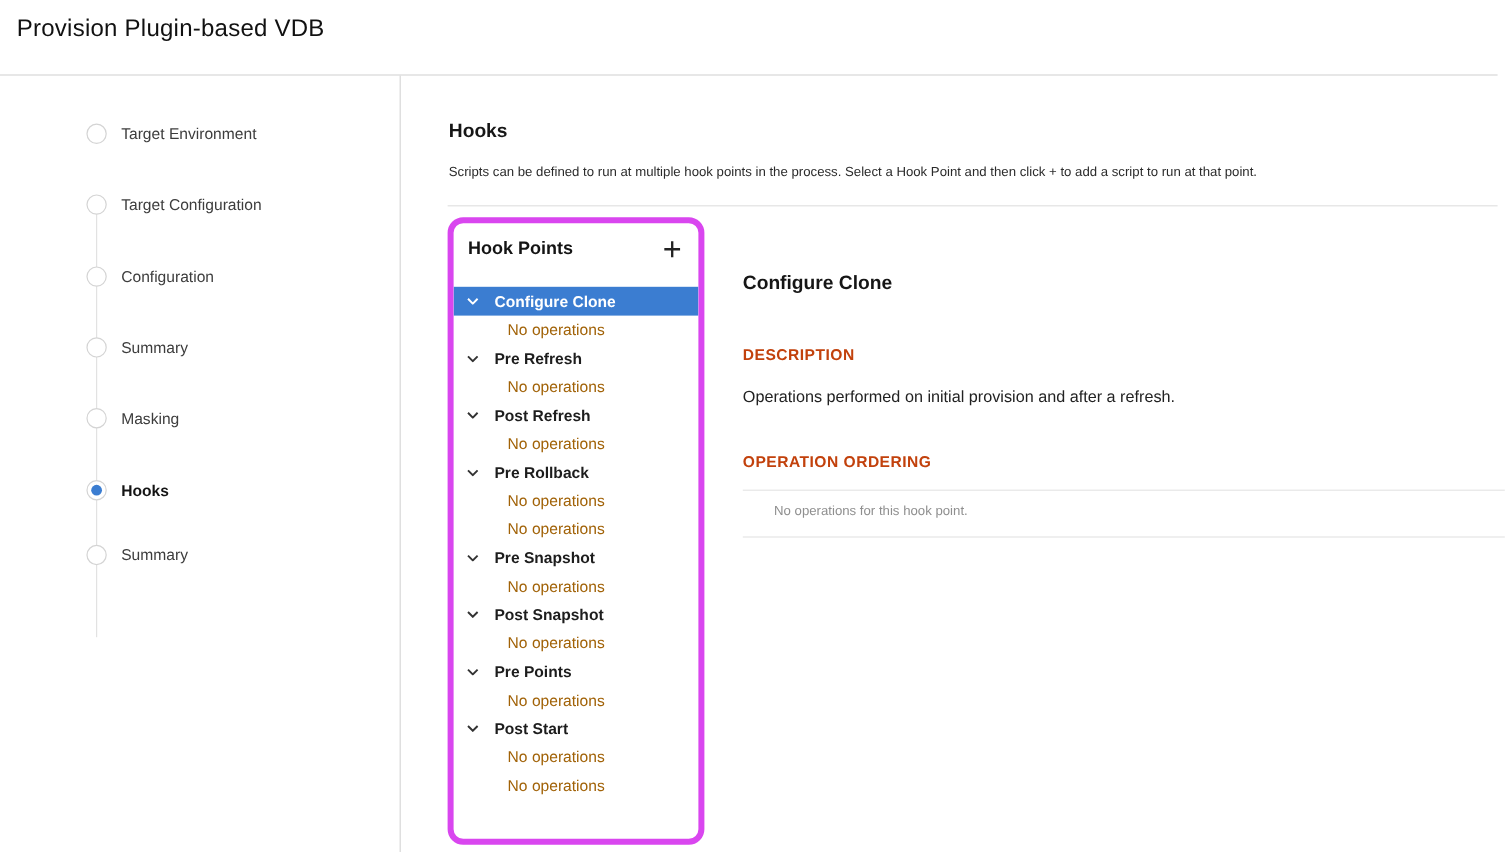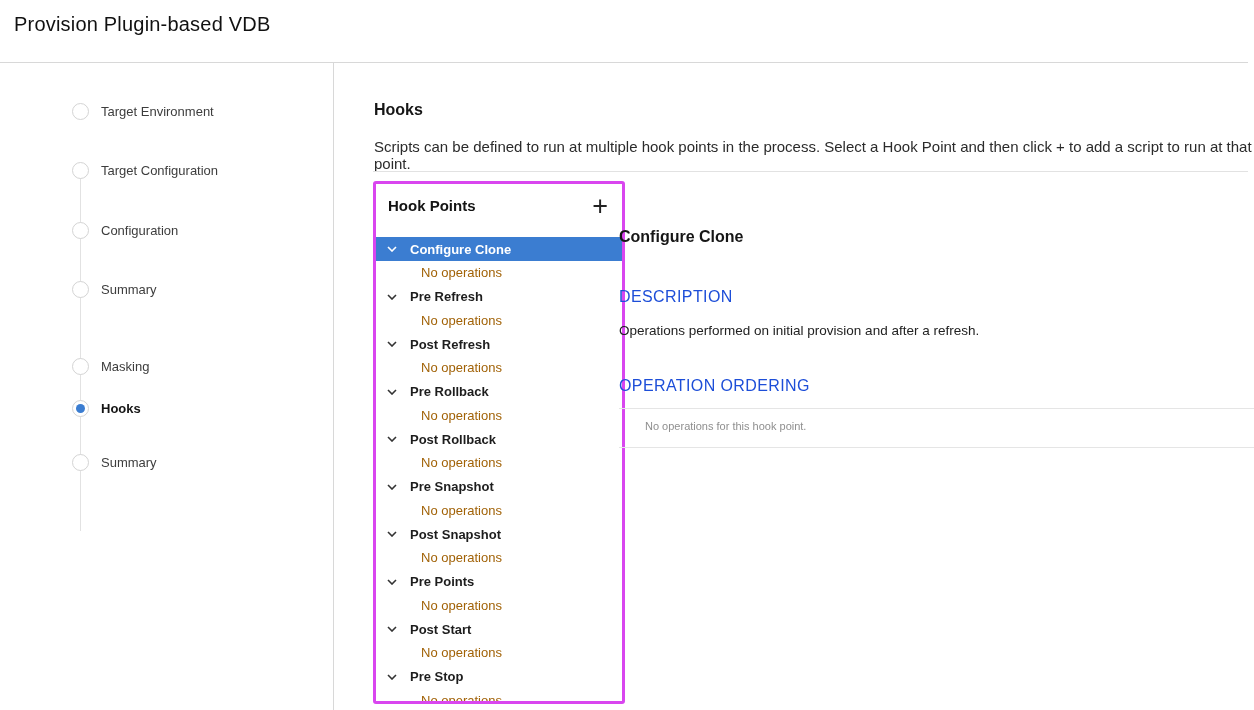--- a/index.html
+++ b/index.html
@@ -18,42 +18,42 @@
   .step { position:absolute; left:72px; display:flex; align-items:center; cursor:pointer; height:17px; }
   .dot { width:17px; height:17px; border-radius:50%; border:1px solid #d4d4d4; background:#fff;
     display:flex; align-items:center; justify-content:center; flex:0 0 17px; }
   .dot-inner { width:9px; height:9px; border-radius:50%; background:transparent; }
   .step.active .dot-inner { background:var(--accent); }
   .step-label { margin-left:12px; font-size:13px; color:#3d3d3d; white-space:nowrap; }
   .step.active .step-label { font-weight:bold; color:#141414; }
 
   
   .main-heading { position:absolute; left:374px; top:101px; font-size:16px; font-weight:bold; color:#161616; }
-  .main-desc { position:absolute; left:374px; top:138px; font-size:15px; color:#2b2b2b; width:880px; }
+  .main-desc { position:absolute; left:374px; top:138px; font-size:11px; color:#2b2b2b; width:880px; }
   .main-divider { position:absolute; left:373px; top:171px; width:875px; height:1px; background:#e2e2e2; }
 
   
-  .hook-panel { position:absolute; left:373px; top:181px; width:252px; height:523px;
-    border:3px solid #d946ef; border-radius:3px; background:#fff; overflow:hidden; }
+  .hook-panel { position:absolute; left:373px; top:181px; width:214px; height:523px;
+    border:5px solid #d946ef; border-radius:13px; background:#fff; overflow:hidden; }
   .hook-panel-header { position:relative; height:53px; }
   .hook-panel-title { position:absolute; left:12px; top:13px; font-size:15px; font-weight:bold; color:#141414; }
   .add-btn { position:absolute; right:12px; top:3px; font-size:27px; font-weight:300; color:#222;
     background:none; border:none; cursor:pointer; line-height:38px; padding:0 2px;
     font-family:"Liberation Sans","DejaVu Sans",sans-serif; }
   .hook-row { position:relative; height:24px; display:flex; align-items:center; cursor:pointer; color:#1d1d1d; }
   .chev { margin-left:11px; flex:0 0 10px; color:#333; }
   .hook-label { margin-left:13px; font-size:13px; font-weight:bold; white-space:nowrap; }
   .hook-status { height:23.5px; line-height:23.5px; padding-left:45px; font-size:13px; color:#a16207; }
   .hook-item.selected .hook-row { background:var(--accent); color:#ffffff; }
   .hook-item.selected .chev { color:#ffffff; }
 
   
   .detail { position:absolute; left:619px; top:181px; width:635px; height:529px; }
   .detail-heading { position:absolute; left:0; top:47px; font-size:16px; font-weight:bold; color:#161616; }
-  .detail-label { position:absolute; left:0; font-size:16px; font-weight:normal; color:#1d4ed8; letter-spacing:.4px; }
+  .detail-label { position:absolute; left:0; font-size:13px; font-weight:bold; color:#c2410c; letter-spacing:.4px; }
   .lbl-description { top:107px; }
   .detail-desc { position:absolute; left:0; top:142px; font-size:13.5px; color:#222; }
   .lbl-ordering { top:196px; }
   .detail-hr { position:absolute; left:0; width:635px; height:1px; background:#e5e5e5; }
   .hr-1 { top:227px; }
   .hr-2 { top:266px; }
   .empty-msg { position:absolute; left:26px; top:239px; font-size:11px; color:#8f8f8f; }
 </style>
 </head>
 <body>
@@ -81,21 +81,21 @@
         <span class="dot-inner"></span>
       </span>
     <span class="step-label">Configuration</span>
   </div>
     <div class="step" style="top: 218px;">
     <span class="dot">
         <span class="dot-inner"></span>
       </span>
     <span class="step-label">Summary</span>
   </div>
-    <div class="step" style="top: 295px; justify-content: center;">
+    <div class="step" style="top: 277px; justify-content: center;">
     <span class="dot">
         <span class="dot-inner"></span>
       </span>
     <span class="step-label">Masking</span>
   </div>
     <div class="step active" style="top: 337px;">
     <span class="dot">
         <span class="dot-inner"></span>
       </span>
     <span class="step-label">Hooks</span>
@@ -149,26 +149,20 @@
         <div class="hook-item">
     <div class="hook-row">
       <svg class="chev" viewBox="0 0 10 6" width="10" height="6">
               <polyline points="1,1 5,5 9,1" fill="none" stroke="currentColor" stroke-width="1.6"></polyline>
             </svg>
       <span class="hook-label">Pre Rollback</span>
     </div>
     <div class="hook-status">No operations</div>
   </div>
         <div class="hook-item">
-    <div class="hook-row">
-      <svg class="chev" viewBox="0 0 10 6" width="10" height="6">
-              <polyline points="1,1 5,5 9,1" fill="none" stroke="currentColor" stroke-width="1.6"></polyline>
-            </svg>
-      <span class="hook-label">Post Rollback</span>
-    </div>
     <div class="hook-status">No operations</div>
   </div>
         <div class="hook-item">
     <div class="hook-row">
       <svg class="chev" viewBox="0 0 10 6" width="10" height="6">
               <polyline points="1,1 5,5 9,1" fill="none" stroke="currentColor" stroke-width="1.6"></polyline>
             </svg>
       <span class="hook-label">Pre Snapshot</span>
     </div>
     <div class="hook-status">No operations</div>
@@ -194,26 +188,20 @@
         <div class="hook-item">
     <div class="hook-row">
       <svg class="chev" viewBox="0 0 10 6" width="10" height="6">
               <polyline points="1,1 5,5 9,1" fill="none" stroke="currentColor" stroke-width="1.6"></polyline>
             </svg>
       <span class="hook-label">Post Start</span>
     </div>
     <div class="hook-status">No operations</div>
   </div>
         <div class="hook-item">
-    <div class="hook-row">
-      <svg class="chev" viewBox="0 0 10 6" width="10" height="6">
-              <polyline points="1,1 5,5 9,1" fill="none" stroke="currentColor" stroke-width="1.6"></polyline>
-            </svg>
-      <span class="hook-label">Pre Stop</span>
-    </div>
     <div class="hook-status">No operations</div>
   </div>
       </div>
   </section>
 
   <section class="detail">
     <h3 class="detail-heading">Configure Clone</h3>
     <div class="detail-label lbl-description">DESCRIPTION</div>
     <p class="detail-desc">Operations performed on initial provision and after a refresh.</p>
     <div class="detail-label lbl-ordering">OPERATION ORDERING</div>

